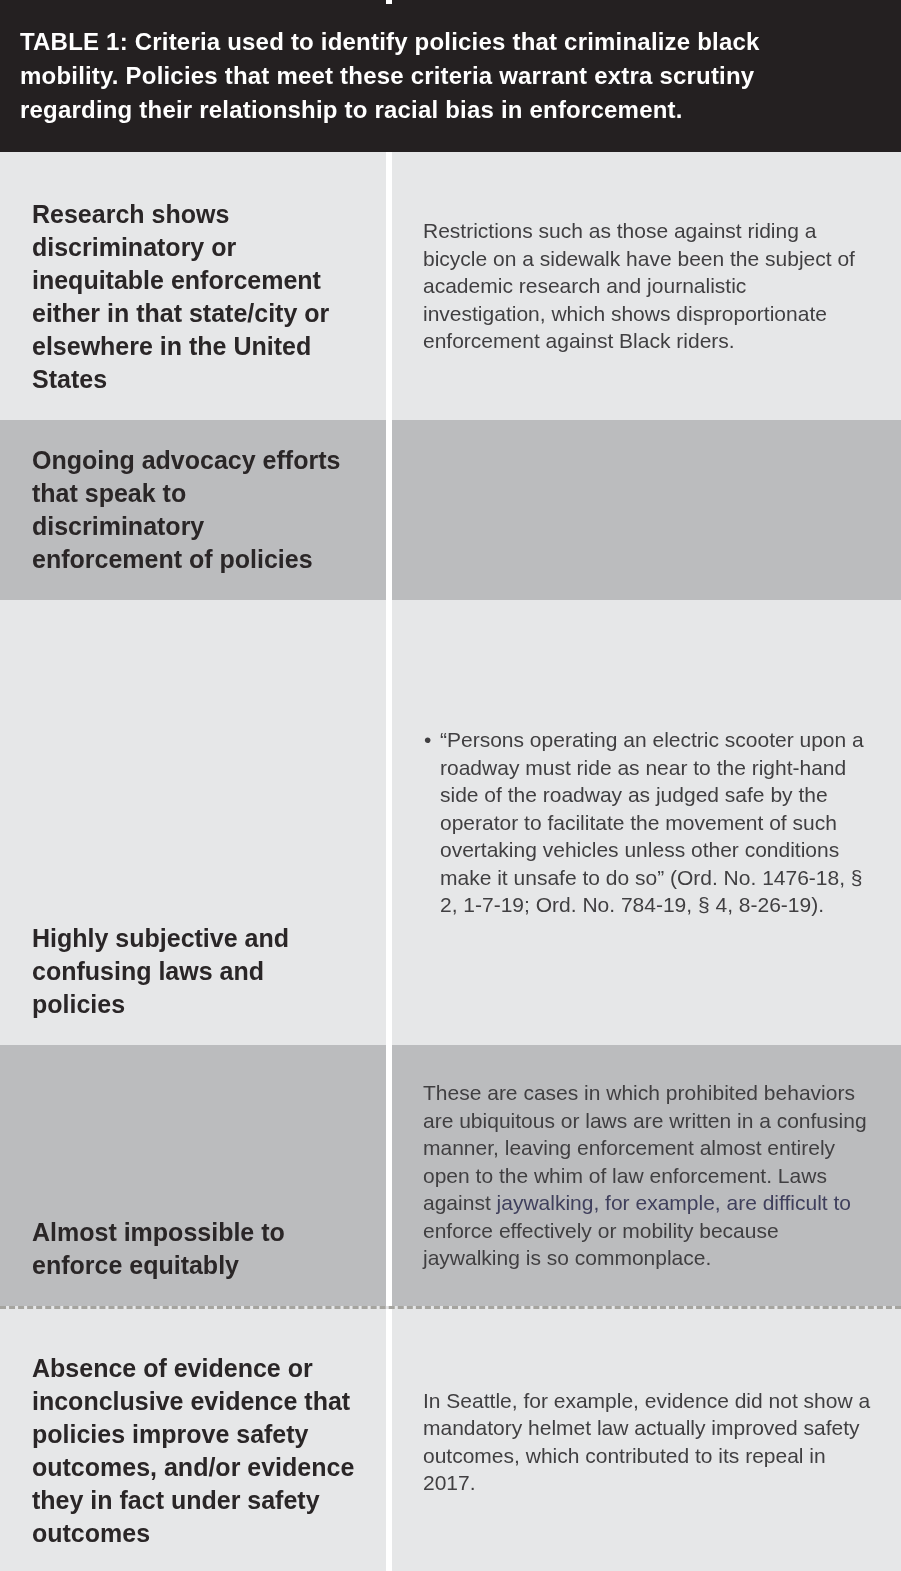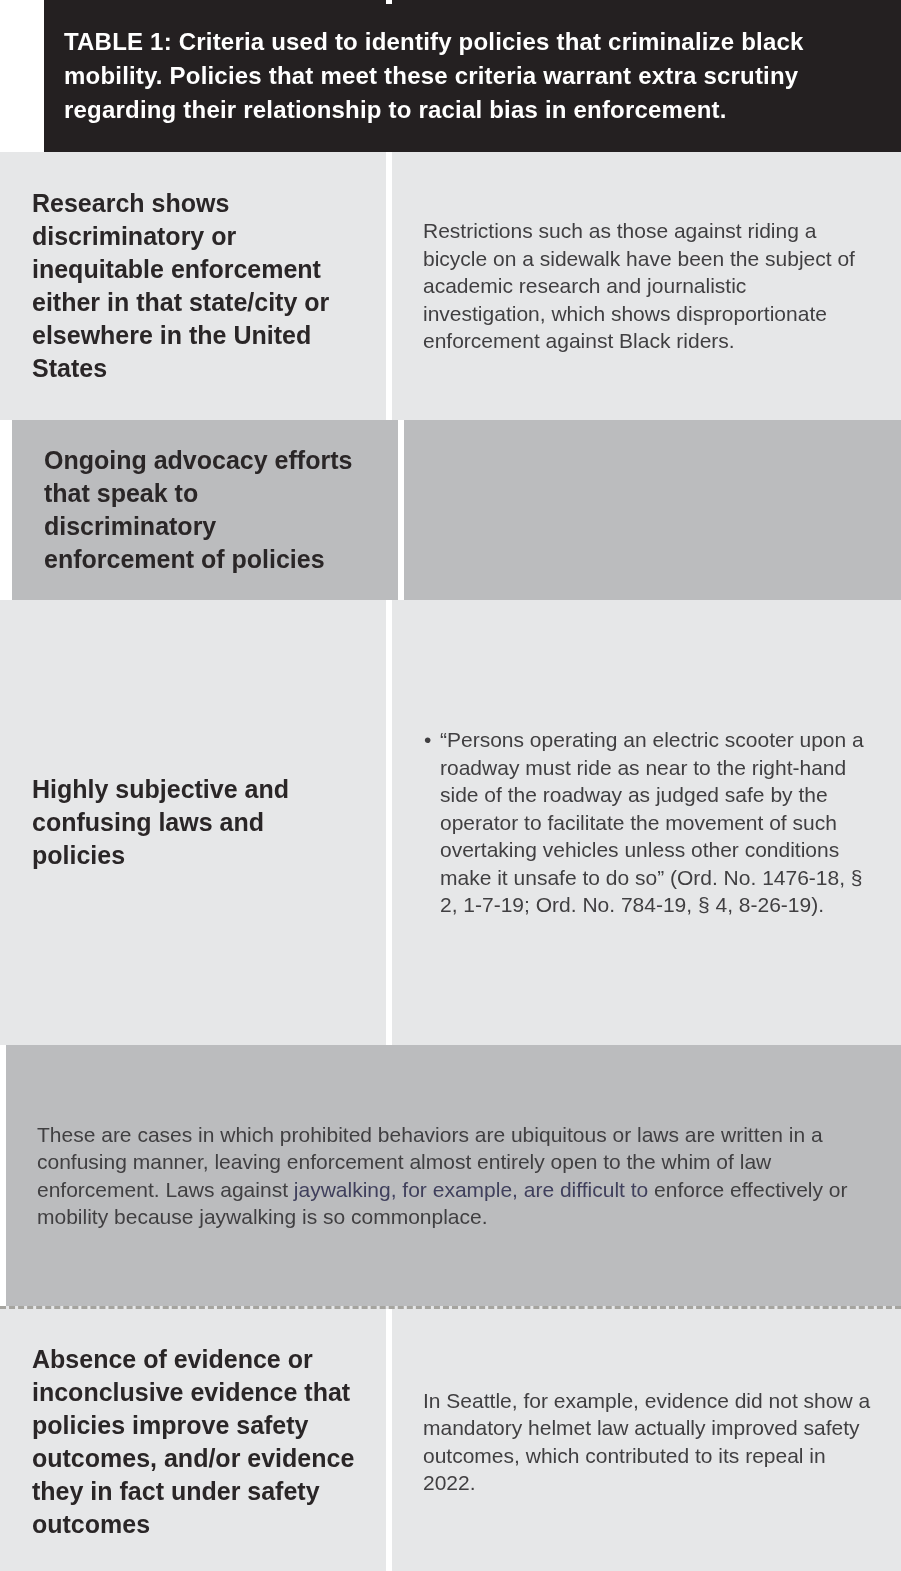--- a/index.html
+++ b/index.html
@@ -18,43 +18,42 @@
     --divider: #ffffff;
     --heading-fg: #2a2627;
     --body-fg: #403f41;
     --link-fg: #3f3f5c;
   }
   .table-header {
     background: var(--header-bg);
     color: var(--header-fg);
     min-height: 152px;
     padding: 25px 56px 25px 20px;
-    margin-left: 44px;
   }
   .table-header p {
     font-size: 24px;
     line-height: 34px;
     font-weight: 700;
     letter-spacing: 0.2px;
   }
   .table-number { font-weight: 800; }
   .row { display: flex; align-items: stretch; }
   .row-light { background: var(--row-light); }
   .row-dark  { background: var(--row-dark); }
   .row-1 { min-height: 268px; }
-  .row-2 { min-height: 177px; margin-left: 12px; }
+  .row-2 { min-height: 177px; }
   .row-3 { min-height: 445px; }
   .row-4 { min-height: 261px; }
   .row-5 { min-height: 268px; }
   .dashed-top { border-top: 3px dashed rgba(86, 82, 70, 0.45); }
   .cell-left {
     flex: 0 0 386px;
     width: 386px;
     display: flex;
-    align-items: center;
+    align-items: flex-end;
     padding: 24px 26px 24px 32px;
   }
   .criterion {
     font-size: 25px;
     line-height: 33px;
     font-weight: 700;
     color: var(--heading-fg);
   }
   .divider { flex: 0 0 6px; background: var(--divider); }
   .cell-right {
@@ -109,30 +108,33 @@
       <section class="row row-light row-3">
     <div class="cell-left">
       <h2 class="criterion">Highly subjective and confusing laws and policies</h2>
     </div>
     <div class="divider"></div>
     <div class="cell-right">
           <p class="body-text bullet"><span class="bullet-marker">•</span><span>“Persons operating an electric scooter upon a roadway must ride as near to the right-hand side of the roadway as judged safe by the operator to facilitate the movement of such overtaking vehicles unless other conditions make it unsafe to do so” (Ord. No. 1476-18, § 2, 1-7-19; Ord. No. 784-19, § 4, 8-26-19).</span></p>
         </div>
   </section>
       <section class="row row-dark row-4">
+    <div class="cell-left">
+      <h2 class="criterion">Almost impossible to enforce equitably</h2>
+    </div>
     <div class="divider"></div>
     <div class="cell-right">
           <p class="body-text"><span>These are cases in which prohibited behaviors are ubiquitous or laws are written in a confusing manner, leaving enforcement almost entirely open to the whim of law enforcement. Laws against </span><span class="highlight">jaywalking, for example, are difficult to</span><span> enforce effectively or mobility because jaywalking is so commonplace.</span></p>
         </div>
   </section>
       <section class="row row-light row-5 dashed-top">
     <div class="cell-left">
       <h2 class="criterion">Absence of evidence or inconclusive evidence that policies improve safety outcomes, and/or evidence they in fact under safety outcomes</h2>
     </div>
     <div class="divider"></div>
     <div class="cell-right">
-          <p class="body-text"><span>In Seattle, for example, evidence did not show a mandatory helmet law actually improved safety outcomes, which contributed to its repeal in 2022.</span></p>
+          <p class="body-text"><span>In Seattle, for example, evidence did not show a mandatory helmet law actually improved safety outcomes, which contributed to its repeal in 2017.</span></p>
         </div>
   </section>
     </div>
 
   <div class="top-notch"></div>
 </div>
 
 </body></html>

